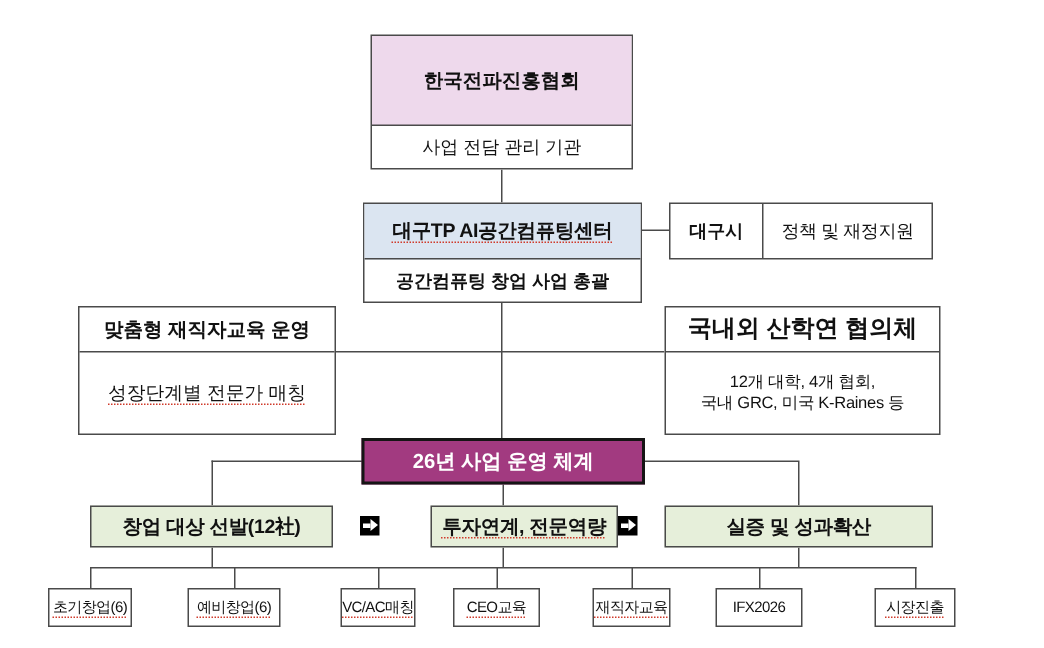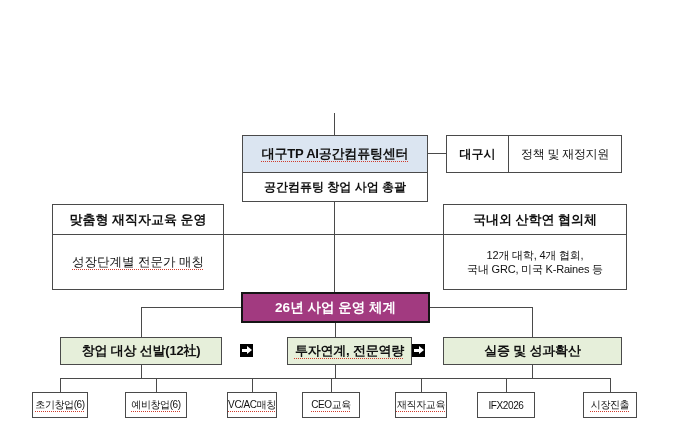--- a/index.html
+++ b/index.html
@@ -28,21 +28,21 @@
   #center-box .bd{height:28px; font-size:12px;font-weight:bold;}
   
   #daegu-box{left:446px; top:135px; width:176px; height:38px; display:flex;}
   #daegu-box .cell1{width:61px; border-right:1px solid var(--line); font-weight:bold; font-size:12px;}
   #daegu-box .cell2{flex:1; font-size:12px; letter-spacing:-0.3px;}
   
   #left-panel{left:52px; top:204px; width:172px; height:86px;}
   #left-panel .hd{height:30px; font-size:13px;}
   #left-panel .bd{height:54px; font-size:12.5px;}
   #right-panel{left:443px; top:204px; width:184px; height:86px;}
-  #right-panel .hd{height:30px; font-size:13px;}
+  #right-panel .hd{height:30px; font-size:16px;}
   #right-panel .bd{height:54px; font-size:11px; flex-direction:column; line-height:14px; letter-spacing:-0.2px;}
   
   #system-box{left:241px; top:292px; width:189px; height:31px; background:var(--magenta);
     border:2px solid #151515; color:#fff; font-weight:bold; font-size:13.5px;}
   
   .stage{background:var(--green); font-weight:bold; font-size:13px; height:28px; top:337px; letter-spacing:-0.2px;}
   #stage-1{left:60px; width:162px;}
   #stage-2{left:287px; width:125px;}
   #stage-3{left:443px; width:179px;}
   
@@ -80,20 +80,24 @@
   <div class="ln" style="left:532px;top:365px;width:1px;height:13px;"></div>
   <div class="ln" style="left:60px;top:378px;width:551px;height:1px;"></div>
   <div class="ln" style="left:60px;top:378px;width:1px;height:14px;"></div>
   <div class="ln" style="left:156px;top:378px;width:1px;height:14px;"></div>
   <div class="ln" style="left:252px;top:378px;width:1px;height:14px;"></div>
   <div class="ln" style="left:331px;top:378px;width:1px;height:14px;"></div>
   <div class="ln" style="left:421px;top:378px;width:1px;height:14px;"></div>
   <div class="ln" style="left:506px;top:378px;width:1px;height:14px;"></div>
   <div class="ln" style="left:610px;top:378px;width:1px;height:14px;"></div>
 
+  <div class="box" id="top-box">
+    <div class="hd">한국전파진흥협회</div>
+    <div class="bd">사업 전담 관리 기관</div>
+  </div>
 
   <div class="box" id="center-box">
     <div class="hd">
         <span class="sq">대구TP AI공간컴퓨팅센터</span>
       </div>
     <div class="bd">공간컴퓨팅 창업 사업 총괄</div>
   </div>
 
   <div class="box" id="daegu-box">
     <div class="cell1 c">대구시</div>

